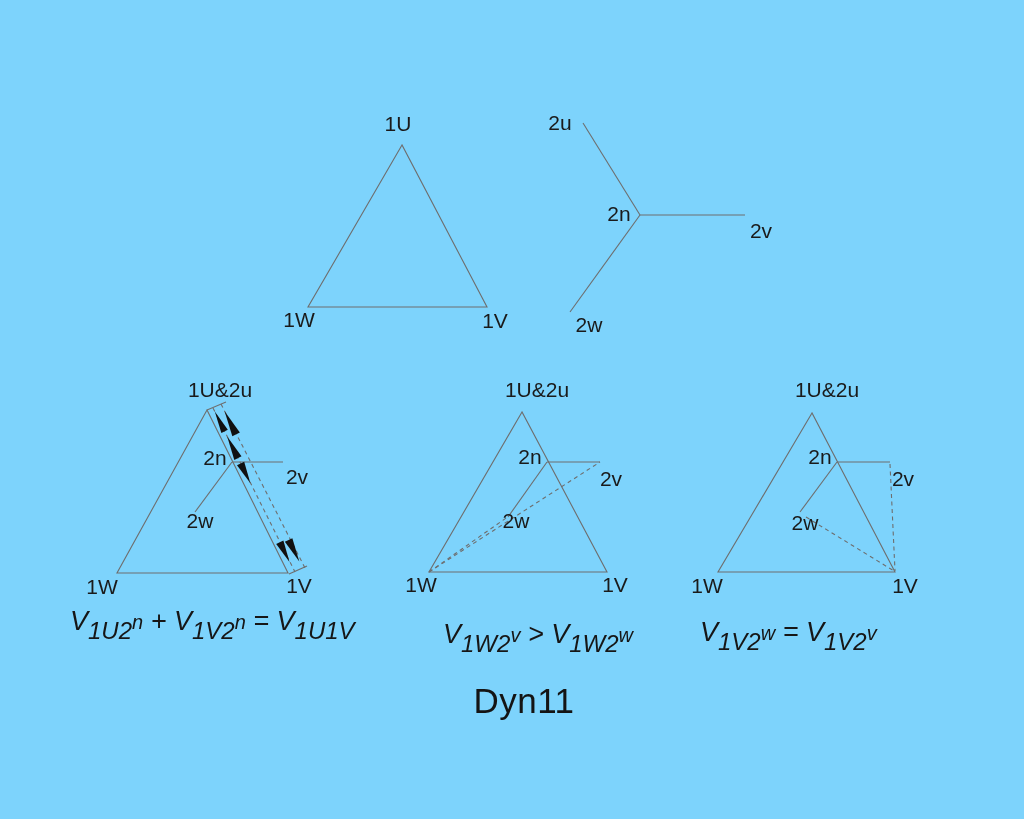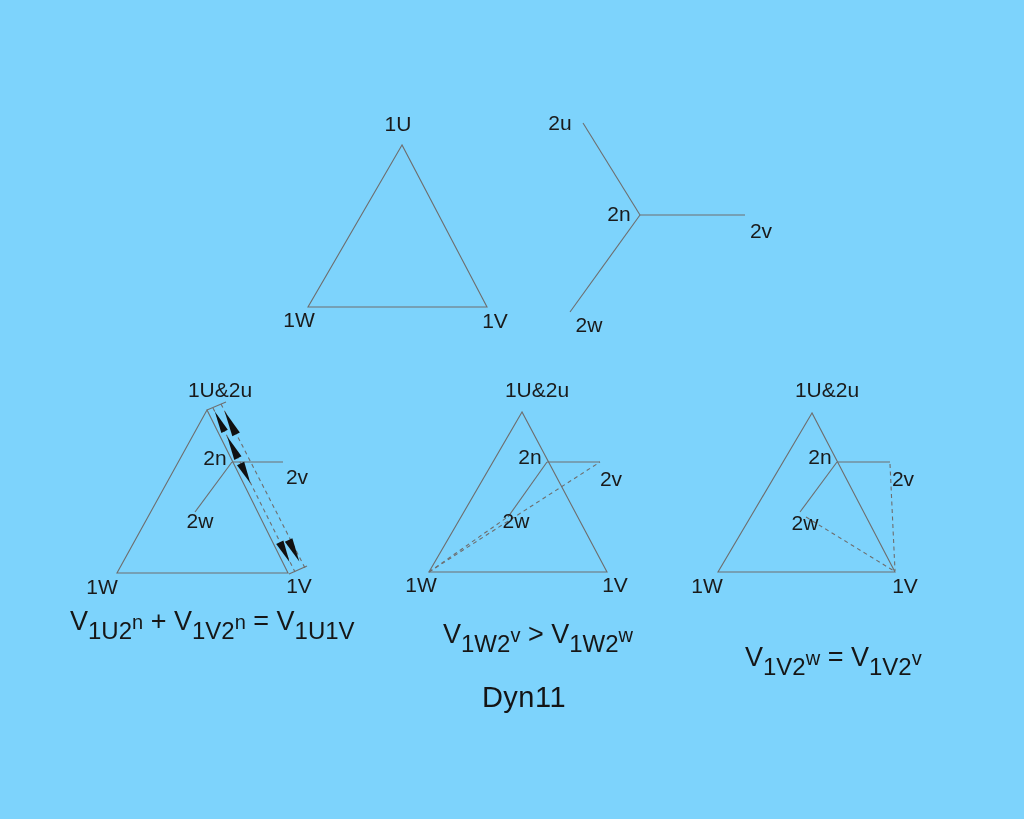--- a/index.html
+++ b/index.html
@@ -1,25 +1,25 @@
 <!DOCTYPE html>
 <html><head>
 <meta charset="utf-8">
 <style>
   html,body{margin:0;padding:0;background:#ffffff;}
   body{width:1024px;height:819px;font-family:"Liberation Sans",sans-serif;}
   .stage{position:relative;width:1024px;height:819px;background:#7dd3fc;overflow:hidden;}
   #diagram-svg{position:absolute;left:0;top:0;}
   #diagram-svg text{font-family:"Liberation Sans",sans-serif;}
-  .formula{position:absolute;color:#161616;white-space:pre;line-height:1;}
+  .formula{position:absolute;color:#161616;white-space:pre;line-height:1;font-style:italic;}
   .f-base{font-size:27px;white-space:pre;}
   .f-sub{font-size:24px;position:relative;top:9px;white-space:pre;}
   .f-tail{font-size:20px;position:relative;top:-1px;white-space:pre;}
   .diagram-title{position:absolute;left:524px;top:681px;transform:translateX(-50%);
-    font-size:29px;color:#141414;letter-spacing:0.5px;}
+    font-size:35px;color:#141414;letter-spacing:0.5px;}
 </style>
 </head>
 <body>
 
 <div class="stage">
   <svg id="diagram-svg" width="1024" height="819" viewBox="0 0 1024 819">
       <polygon points="402,145 308,307 487,307" fill="none" stroke="#6e6e6e" stroke-width="1.1"></polygon>
       <polygon points="207,410 117,573 288,573" fill="none" stroke="#6e6e6e" stroke-width="1.1"></polygon>
       <polygon points="522,412 429,572 607,572" fill="none" stroke="#6e6e6e" stroke-width="1.1"></polygon>
       <polygon points="812,413 718,572 895,572" fill="none" stroke="#6e6e6e" stroke-width="1.1"></polygon>
@@ -68,16 +68,16 @@
       <text x="827" y="397" text-anchor="middle" font-size="21" fill="#1a1a1a">1U&amp;2u</text>
       <text x="820" y="464" text-anchor="middle" font-size="21" fill="#1a1a1a">2n</text>
       <text x="903" y="486" text-anchor="middle" font-size="21" fill="#1a1a1a">2v</text>
       <text x="805" y="530" text-anchor="middle" font-size="21" fill="#1a1a1a">2w</text>
       <text x="707" y="593" text-anchor="middle" font-size="21" fill="#1a1a1a">1W</text>
       <text x="905" y="593" text-anchor="middle" font-size="21" fill="#1a1a1a">1V</text>
     </svg>
   <div id="formula-layer">
       <div class="formula" style="left: 70px; top: 608px;"><span class="f-base">V</span><span class="f-sub">1U2</span><span class="f-tail">n</span><span class="f-base"> + </span><span class="f-base">V</span><span class="f-sub">1V2</span><span class="f-tail">n</span><span class="f-base"> = </span><span class="f-base">V</span><span class="f-sub">1U1V</span></div>
       <div class="formula" style="left: 443px; top: 621px;"><span class="f-base">V</span><span class="f-sub">1W2</span><span class="f-tail">v</span><span class="f-base"> &gt; </span><span class="f-base">V</span><span class="f-sub">1W2</span><span class="f-tail">w</span></div>
-      <div class="formula" style="left: 745px; top: 619px; margin-top: 25px;"><span class="f-base">V</span><span class="f-sub">1V2</span><span class="f-tail">w</span><span class="f-base"> = </span><span class="f-base">V</span><span class="f-sub">1V2</span><span class="f-tail">v</span></div>
+      <div class="formula" style="left: 700px; top: 619px;"><span class="f-base">V</span><span class="f-sub">1V2</span><span class="f-tail">w</span><span class="f-base"> = </span><span class="f-base">V</span><span class="f-sub">1V2</span><span class="f-tail">v</span></div>
     </div>
   <div class="diagram-title">Dyn11</div>
 </div>
 
 </body></html>

